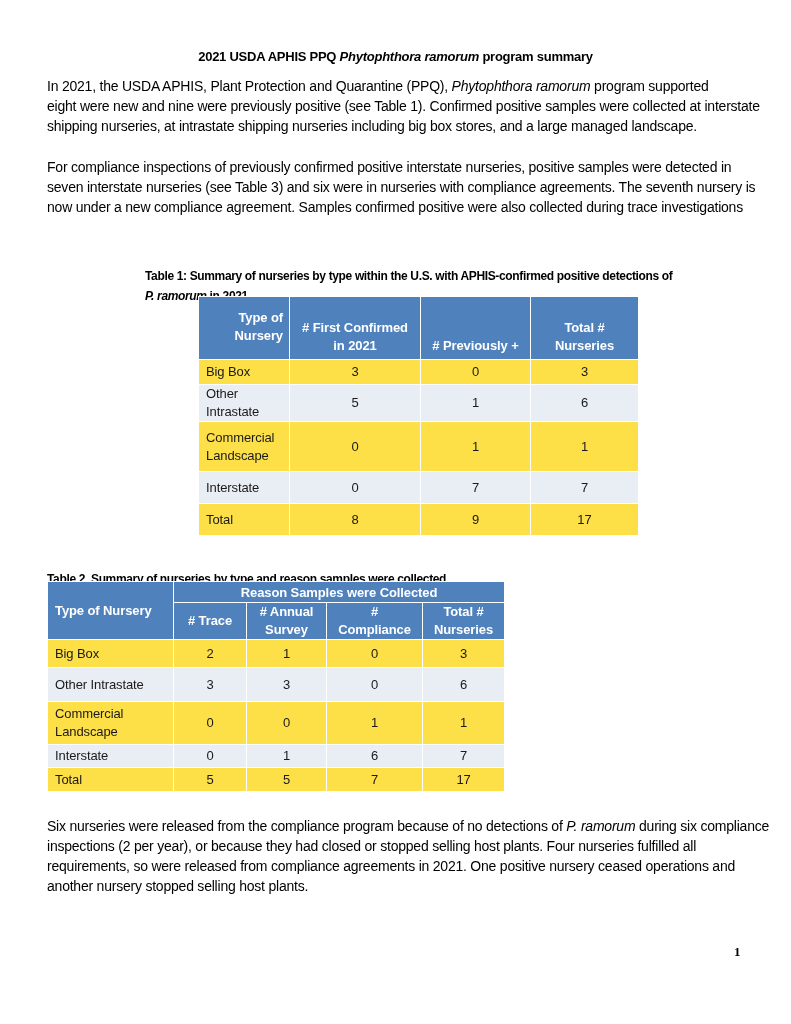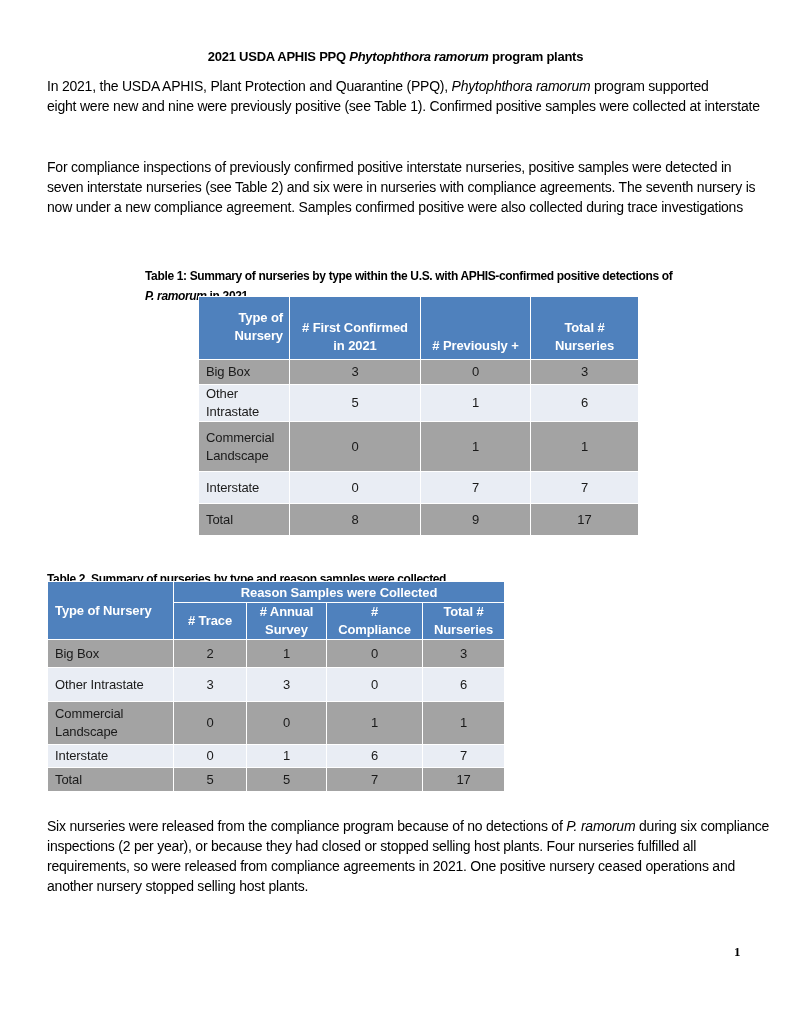--- a/index.html
+++ b/index.html
@@ -33,45 +33,46 @@
     table.data th, table.data td {
       border: 1.5px solid #ffffff; padding: 0 6px; line-height: 18px;
       overflow: hidden;
     }
     table.data th {
       background: #4f81bd; color: #ffffff; font-weight: bold; white-space: pre-line;
       text-align: center;
     }
     table.data td { text-align: center; }
     table.data td.label { text-align: left; padding-left: 7px; }
-    tr.dark td { background: #a3a3a3; }
+    tr.dark td { background: #fde047; }
     tr.light td { background: #e9edf4; }
     #t1 { left: 198px; top: 296px; width: 440px; }
     #t1 th { vertical-align: bottom; padding-bottom: 4px; }
     #t1 th.first { text-align: right; vertical-align: top; padding-top: 12px; padding-left: 7px; }
     #t2 { left: 47px; top: 581px; width: 457px; }
     #t2 th { vertical-align: middle; }
     #t2 th.first { text-align: left; padding-left: 7px; }
     #t2 tr.group th { line-height: 19px; }
   </style>
 </head>
 <body>
 
 <div class="abs title">
-    <div class="line"><span>2021 USDA APHIS PPQ </span><span style="font-style: italic;">Phytophthora ramorum</span><span> program plants</span></div>
+    <div class="line"><span>2021 USDA APHIS PPQ </span><span style="font-style: italic;">Phytophthora ramorum</span><span> program summary</span></div>
   </div>
 
 <div class="abs para" style="top:76px">
     <div class="line"><span>In 2021, the USDA APHIS, Plant Protection and Quarantine (PPQ), </span><span style="font-style: italic;">Phytophthora ramorum</span><span> program supported</span></div>
     <div class="line"><span>eight were new and nine were previously positive (see Table 1). Confirmed positive samples were collected at interstate</span></div>
+    <div class="line"><span>shipping nurseries, at intrastate shipping nurseries including big box stores, and a large managed landscape.</span></div>
   </div>
 
 <div class="abs para" style="top:157px">
     <div class="line"><span>For compliance inspections of previously confirmed positive interstate nurseries, positive samples were detected in</span></div>
-    <div class="line"><span>seven interstate nurseries (see Table 2) and six were in nurseries with compliance agreements. The seventh nursery is</span></div>
+    <div class="line"><span>seven interstate nurseries (see Table 3) and six were in nurseries with compliance agreements. The seventh nursery is</span></div>
     <div class="line"><span>now under a new compliance agreement. Samples confirmed positive were also collected during trace investigations</span></div>
   </div>
 
 <div class="abs caption" style="left:145px; top:246px">
     <div class="line"><span>Table 1: Summary of nurseries by type within the U.S. with APHIS-confirmed positive detections of</span></div>
     <div class="line"><span style="font-style: italic;">P. ramorum</span><span> in 2021.</span></div>
   </div>
 
 <table class="data" id="t1">
   <colgroup>

